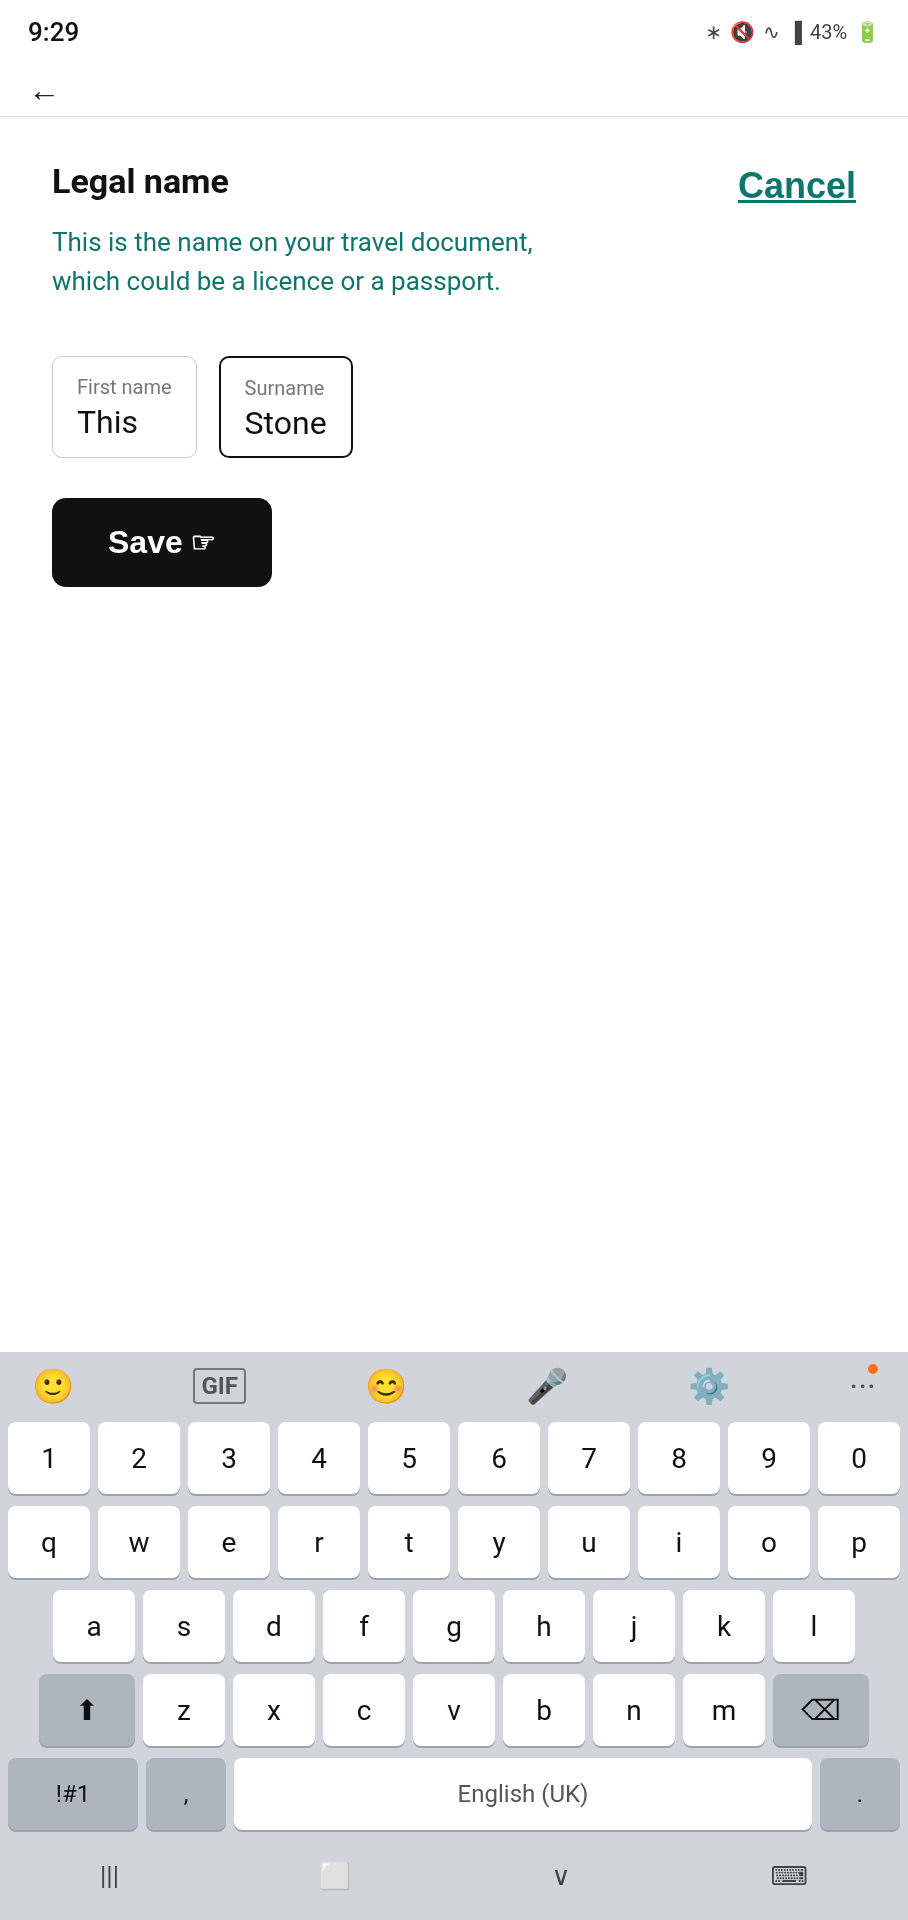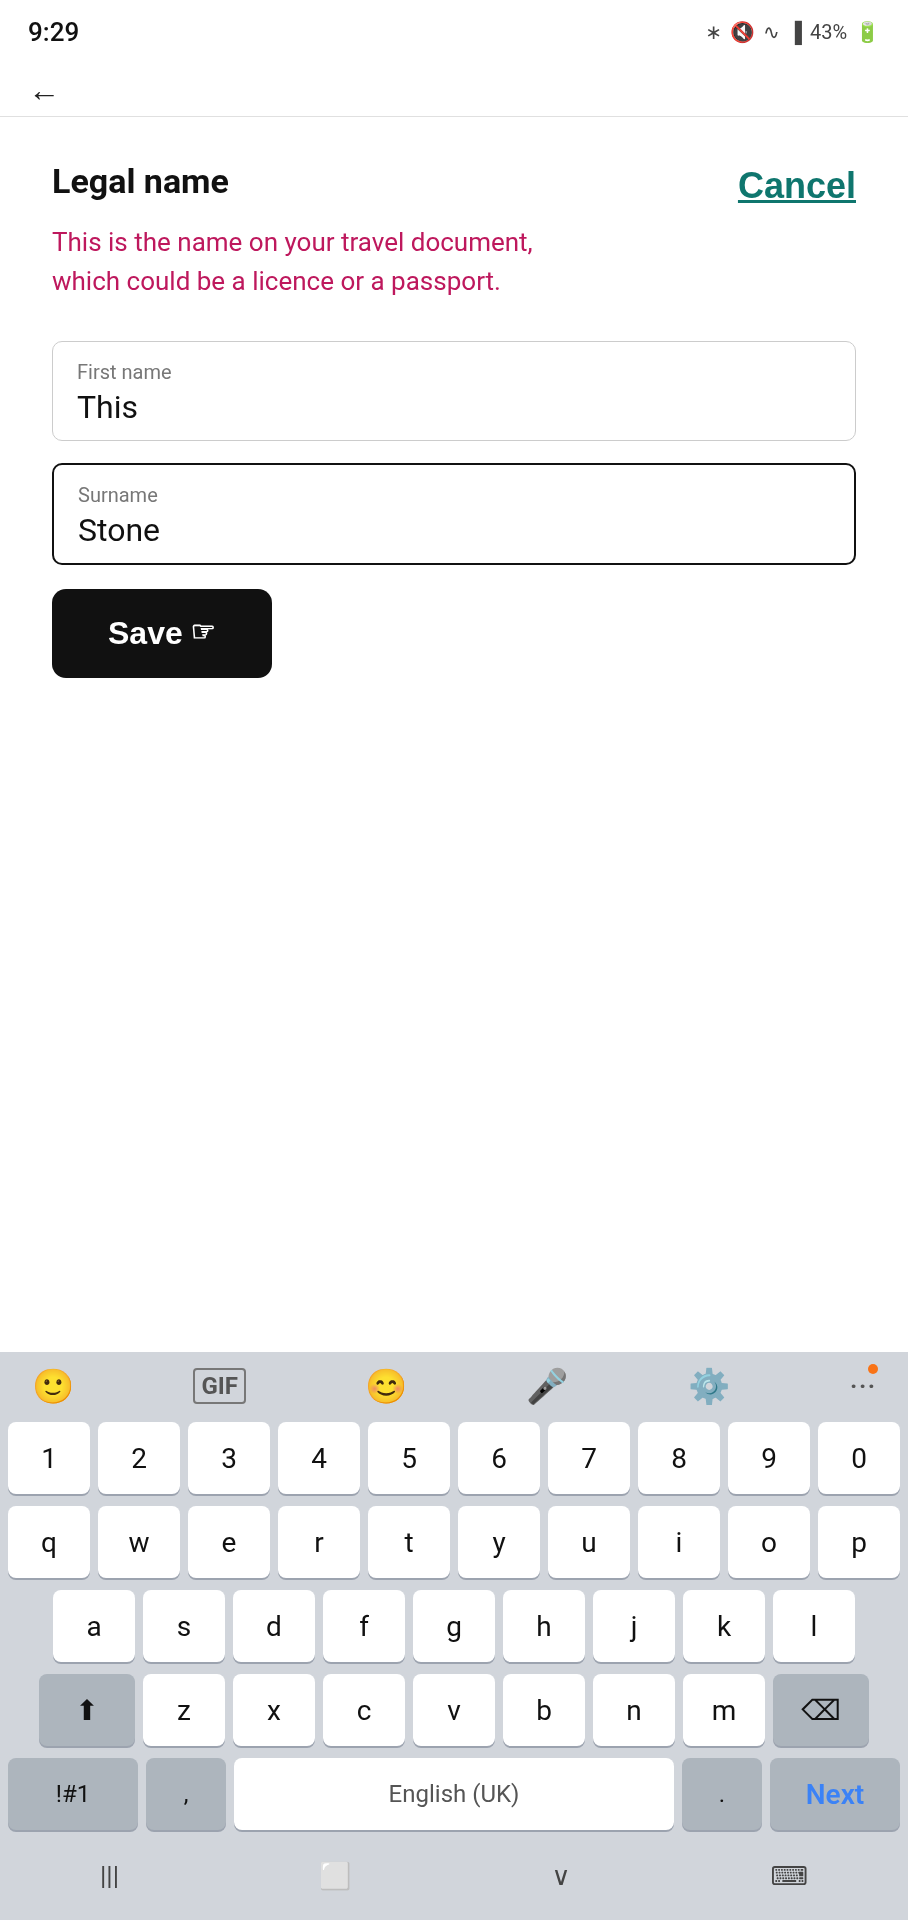--- a/index.html
+++ b/index.html
@@ -76,32 +76,32 @@
       font-weight: 700;
       color: #0f766e;
       text-decoration: underline;
       background: none;
       border: none;
       cursor: pointer;
       padding-top: 4px;
     }
     .page-description {
       font-size: 26px;
-      color: #be185d;
+      color: #0f766e;
       line-height: 1.5;
+      margin-bottom: 55px;
+      max-width: 520px;
+    }
+
+    
+    .field-group {
+      display: flex;
+      flex-direction: row;
+      gap: 22px;
       margin-bottom: 40px;
-      max-width: 520px;
-    }
-
-    
-    .field-group {
-      display: flex;
-      flex-direction: column;
-      gap: 22px;
-      margin-bottom: 24px;
     }
     .text-field {
       border: 1.5px solid #ccc;
       border-radius: 10px;
       padding: 18px 24px 14px 24px;
       position: relative;
       background: #fff;
     }
     .text-field.active {
       border: 2px solid #111;
@@ -122,21 +122,21 @@
     .save-btn {
       background: #111;
       color: #fff;
       border: none;
       border-radius: 14px;
       padding: 26px 56px;
       font-size: 32px;
       font-weight: 600;
       cursor: pointer;
       display: flex;
-      align-items: flex-start;
+      align-items: center;
       gap: 8px;
     }
     .cursor-icon {
       font-size: 28px;
     }
 
     
     .keyboard-container {
       position: absolute;
       bottom: 0;
@@ -367,23 +367,20 @@
     </div>
     <div class="bottom-key comma">
       <span>,</span>
     </div>
     <div class="bottom-key space-bar">
       <span>English (UK)</span>
     </div>
     <div class="bottom-key period">
       <span>.</span>
     </div>
-    <div class="bottom-key next">
-      <span>Next</span>
-    </div>
   </div>
 
   <div class="system-nav">
     <span class="sys-nav-icon">|||</span>
     <span class="sys-nav-icon">⬜</span>
     <span class="sys-nav-icon">∨</span>
     <span class="sys-nav-icon">⌨</span>
   </div>
 </div>
 

